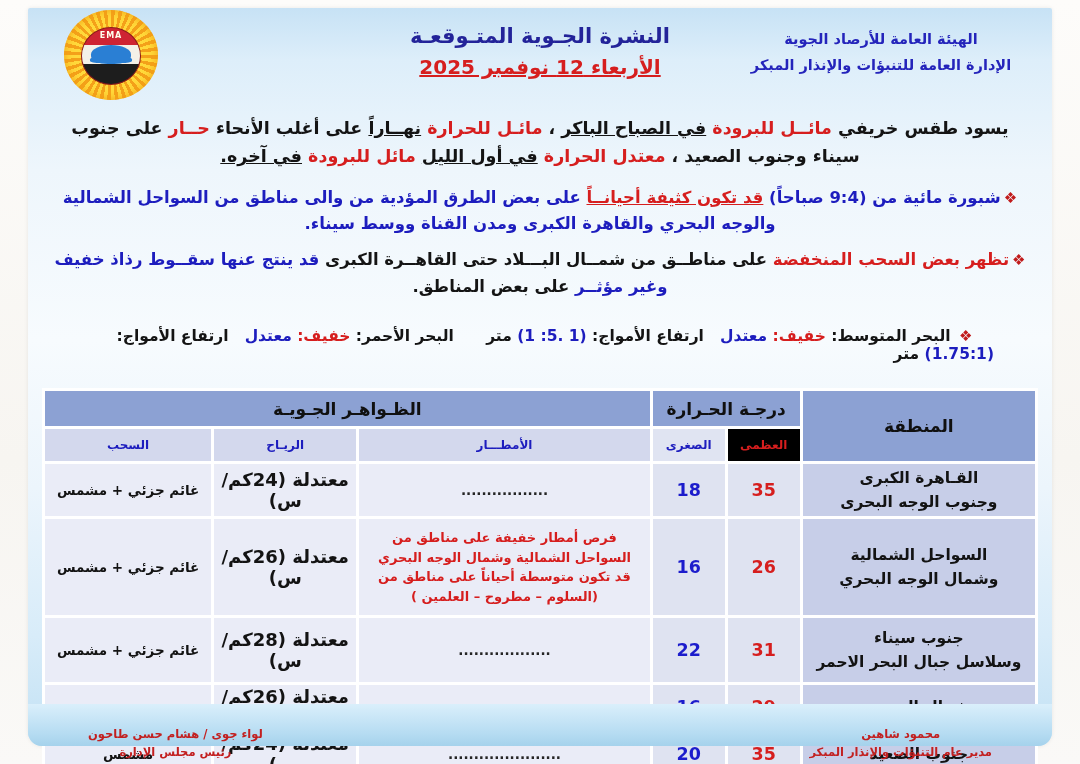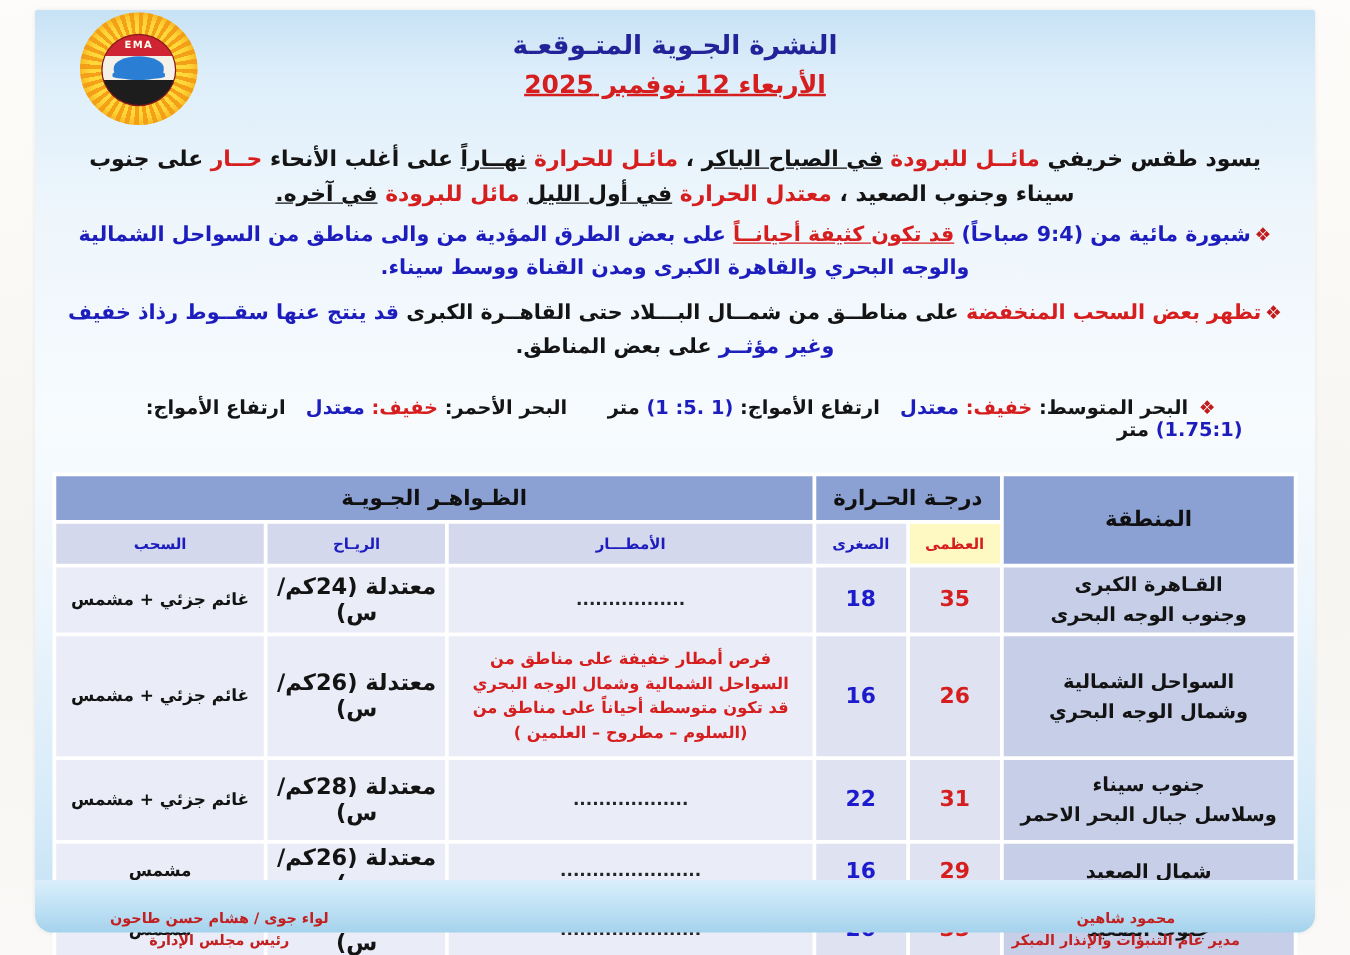--- a/index.html
+++ b/index.html
@@ -28,38 +28,38 @@
   .cloud{position:absolute;left:9px;top:17px;width:40px;height:19px;background:#2a7fd4;
        border-radius:50% 50% 42% 42%;box-shadow:-7px 5px 0 -6px #2a7fd4,7px 5px 0 -6px #2a7fd4;}
   .title-block{position:absolute;left:0;right:0;top:16px;text-align:center;}
   .title{font-size:21px;font-weight:bold;color:#232399;}
   .date{font-size:20px;font-weight:bold;color:#d61e1e;text-decoration:underline;margin-top:7px;}
   .org-block{position:absolute;right:26px;top:18px;width:290px;text-align:center;
        color:#2424bb;font-weight:bold;font-size:14.5px;line-height:1.8;}
   
   .para{font-weight:bold;padding:0 22px;color:#141414;}
   .p1{margin-top:12px;font-size:17.5px;line-height:1.62;text-align:center;}
-  .p2{margin-top:4px;font-size:16.5px;line-height:1.6;text-align:center;}
+  .p2{margin-top:14px;font-size:16.5px;line-height:1.6;text-align:center;}
   .p3{margin-top:10px;font-size:16.5px;line-height:1.6;text-align:center;}
   .sea{margin-top:9px;font-size:15.5px;text-align:right;padding-right:58px;white-space:pre-wrap;}
   .bullet{color:#c11b1b;margin-left:3px;font-size:15px;}
   .seg-black{color:#141414;}
   .seg-blue{color:#1d1dbe;}
   .seg-red{color:#d61e1e;}
   .seg-black-u{color:#141414;text-decoration:underline;}
   .seg-red-u{color:#d61e1e;text-decoration:underline;}
   
   .wx-table{table-layout:fixed;width:996px;margin:7px auto 0;border-collapse:separate;border-spacing:3px;background:#ffffff;}
   .wx-table th,.wx-table td{font-weight:bold;text-align:center;vertical-align:middle;padding:1px 3px;overflow:hidden;}
   .ghead th{background:#8ca1d3;color:#101010;font-size:17px;height:33px;}
   .th-region{font-size:16.5px;}
   .shead th{height:30px;font-size:12px;}
   .th-rain,.th-wind,.th-clouds{background:#d3d8ed;color:#1d1dbe;}
   .th-min{background:#e0e4f2;color:#1d1dbe;}
-  .th-max{background:#fef9c3;color:#d61e1e;}
+  .th-max{background:#000000;color:#d61e1e;}
   td.region{background:#c7cee8;color:#131313;font-size:15.5px;white-space:pre-line;line-height:1.55;}
   td.max{background:#dfe3f1;color:#d61e1e;font-size:17.5px;}
   td.min{background:#dfe3f1;color:#1c1ccc;font-size:17.5px;}
   td.rain{background:#eaecf7;color:#242424;font-size:13.5px;}
   td.rain.red{color:#d61e1e;font-size:13px;white-space:pre-line;line-height:1.5;}
   td.wind{background:#eaecf7;color:#131313;font-size:18px;}
   td.clouds{background:#eaecf7;color:#131313;font-size:13.5px;}
   tbody tr:nth-child(1){height:52px;}
   tbody tr:nth-child(2){height:96px;}
   tbody tr:nth-child(3){height:64px;}
@@ -81,20 +81,24 @@
     <div class="logo">
       <div class="sun"></div>
       <div class="emblem">
         <span class="ema-text">EMA</span>
         <div class="cloud"></div>
       </div>
     </div>
     <div class="title-block">
       <div class="title">النشرة الجـوية المتـوقعـة</div>
       <div class="date">الأربعاء 12 نوفمبر 2025</div>
+    </div>
+    <div class="org-block">
+      <div>الهيئة العامة للأرصاد الجوية</div>
+      <div>الإدارة العامة للتنبؤات والإنذار المبكر</div>
     </div>
   </div>
 
   <div class="para p1">
     <span><span class="seg-black">يسود طقس خريفي </span><span class="seg-red">مائــل للبرودة </span><span class="seg-black-u">في الصباح الباكر</span><span class="seg-black"> ، </span><span class="seg-red">مائـل للحرارة </span><span class="seg-black-u">نهــاراً</span><span class="seg-black"> على أغلب الأنحاء </span><span class="seg-red">حــار </span><span class="seg-black">على جنوب سيناء وجنوب الصعيد ، </span><span class="seg-red">معتدل الحرارة </span><span class="seg-black-u">في أول الليل</span><span class="seg-black"> </span><span class="seg-red">مائل للبرودة </span><span class="seg-black-u">في آخره.</span></span>
   </div>
 
   <div class="para p2">
     <span class="bullet">❖</span><span><span class="seg-blue">شبورة مائية من (9:4 صباحاً) </span><span class="seg-red-u">قد تكون كثيفة أحيانــاً</span><span class="seg-blue"> على بعض الطرق المؤدية من والى مناطق من السواحل الشمالية والوجه البحري والقاهرة الكبرى ومدن القناة ووسط سيناء.</span></span>
   </div>

